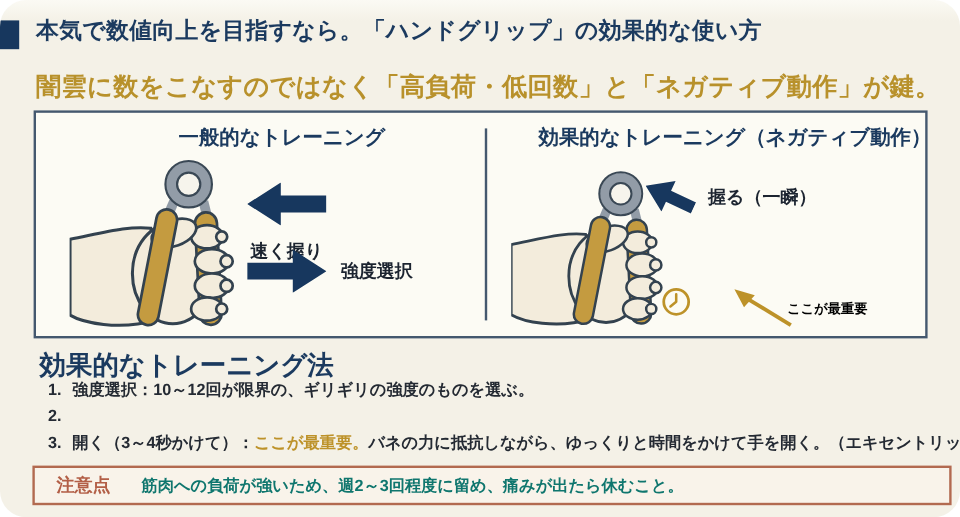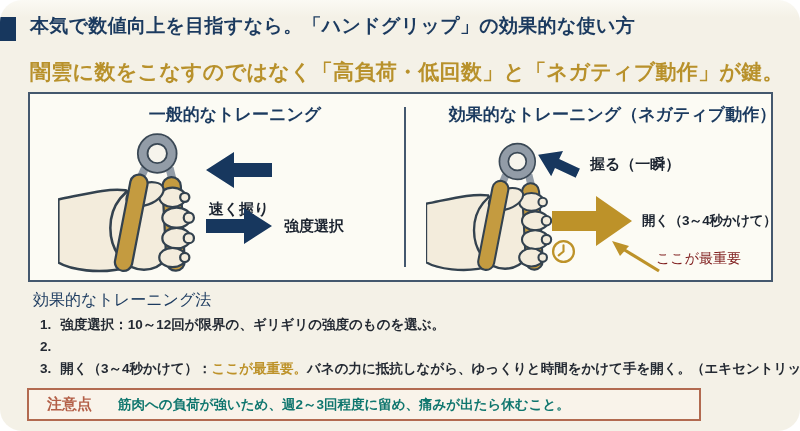--- a/index.html
+++ b/index.html
@@ -29,28 +29,28 @@
   .arrow-row { position:absolute; display:flex; align-items:center; gap:12px; }
   .arrow-label { font-size:15px; font-weight:bold; color:#1c2430; white-space:nowrap; }
   .arrow-label.small { font-size:13.5px; letter-spacing:-.3px; }
 
   .grip-row  { left:130px; top:56px; gap:10px; }
   .grip-row svg { transform:rotate(25deg); }
   .open-row  { left:146px; top:102px; gap:10px; }
 
   .clock { position:absolute; left:145px; top:145px; width:25px; height:25px; }
   .callout-arrow { position:absolute; left:203px; top:146px; width:54px; height:34px; }
-  .callout-text { position:absolute; left:250px; top:156px; font-size:14px; font-weight:normal; color:#7f1d1d; white-space:nowrap; }
+  .callout-text { position:absolute; left:250px; top:156px; font-size:11px; font-weight:bold; color:#000000; white-space:nowrap; }
 
-  .method-heading { position:absolute; left:33px; top:290px; font-size:16px; font-weight:normal; color:#1b3a5f; }
+  .method-heading { position:absolute; left:33px; top:290px; font-size:22px; font-weight:bold; color:#1b3a5f; }
   .method-list { position:absolute; left:40px; top:314px; }
   .method-item { display:flex; gap:9px; font-size:13.5px; font-weight:bold; color:#242a33; line-height:22px; white-space:nowrap; }
   .hl { color:#bd9229; }
 
-  .caution { position:absolute; left:27px; top:388px; width:674px; height:33px; border:2px solid #b26a50; background:#f9f3ea; display:flex; align-items:center; padding-left:18px; gap:26px; }
+  .caution { position:absolute; left:27px; top:388px; width:766px; height:33px; border:2px solid #b26a50; background:#f9f3ea; display:flex; align-items:center; padding-left:18px; gap:26px; }
   .caution-label { font-size:15px; font-weight:bold; color:#b35f47; white-space:nowrap; }
   .caution-text { font-size:13.5px; font-weight:bold; color:#0f766e; white-space:nowrap; }
 </style>
 </head>
 <body>
 
 <div class="stage">
 
   <div class="accent"></div>
   <div class="title">本気で数値向上を目指すなら。「ハンドグリップ」の効果的な使い方</div>
@@ -127,26 +127,20 @@
         <use href="#gripper-art"></use>
       </svg>
 
       <div class="arrow-row grip-row">
         <svg width="44" height="28" viewBox="0 0 44 28">
           <path d="M44,9 L21,9 L21,0 L0,14 L21,28 L21,19 L44,19 Z" fill="#17375e"></path>
         </svg>
         <span class="arrow-label">握る（一瞬）</span>
       </div>
 
-      <div class="arrow-row open-row">
-        <svg width="80" height="50" viewBox="0 0 80 50">
-          <path d="M0,15 L44,15 L44,0 L80,25 L44,50 L44,35 L0,35 Z" fill="#bd9229"></path>
-        </svg>
-        <span class="arrow-label small">開く（3～4秒かけて）</span>
-      </div>
 
       <svg class="clock" viewBox="0 0 26 26">
         <circle cx="13" cy="13" r="10.8" fill="none" stroke="#bd9229" stroke-width="2.4"></circle>
         <path d="M13,6.5 L13,13 L8,17" fill="none" stroke="#bd9229" stroke-width="2.2" stroke-linecap="round" stroke-linejoin="round"></path>
       </svg>
 
       <svg class="callout-arrow" viewBox="0 0 54 34">
         <path d="M14,9 L50,31" stroke="#bd9229" stroke-width="3.2" fill="none"></path>
         <polygon points="3,1 20,6 11,16" fill="#bd9229"></polygon>
       </svg>

